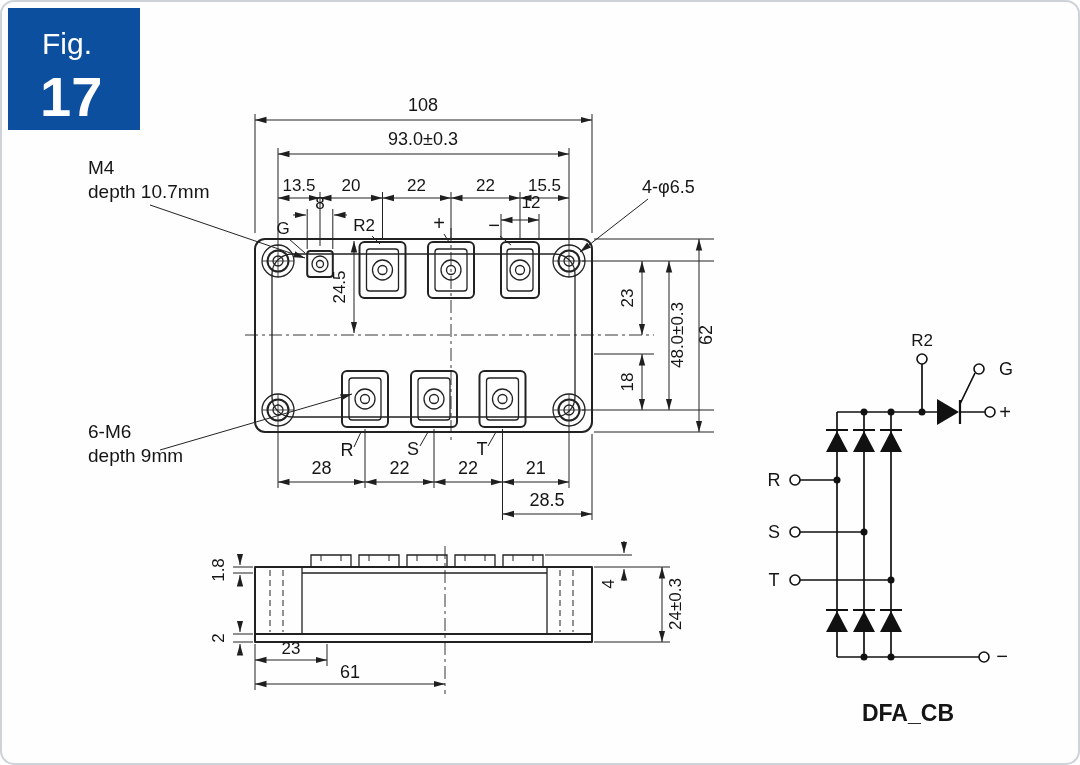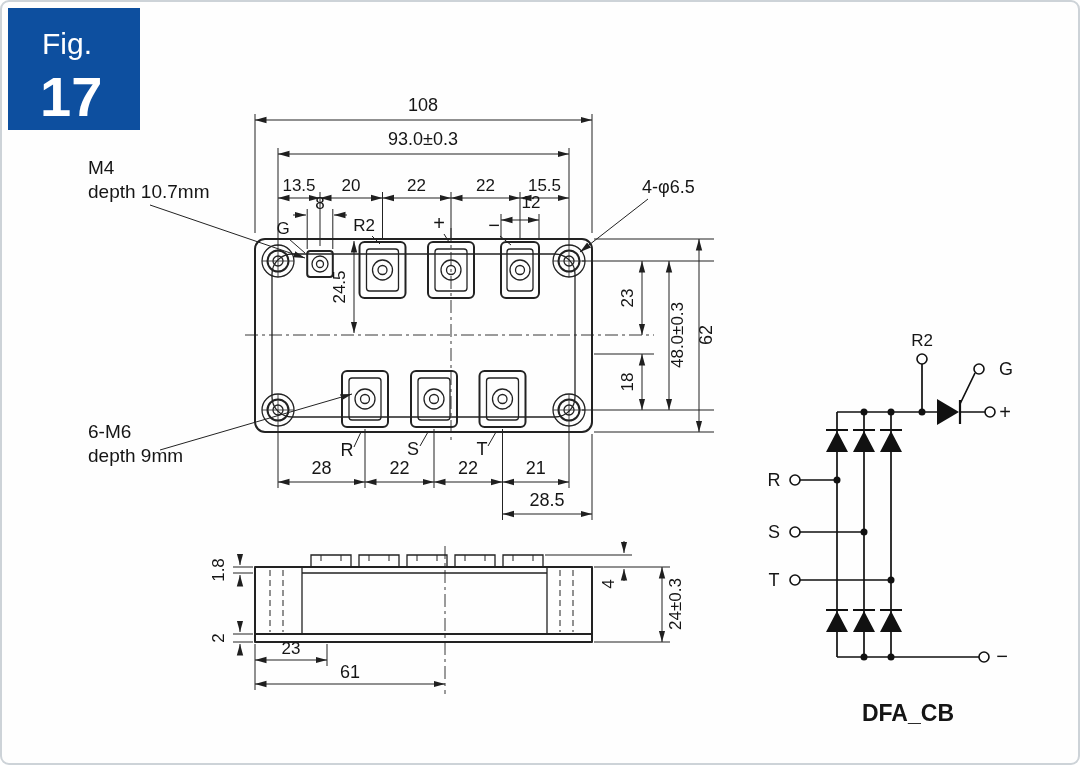--- a/index.html
+++ b/index.html
@@ -1,17 +1,17 @@
 <!DOCTYPE html>
 <html><head>
 <meta charset="utf-8">
 <style>
   html,body{margin:0;padding:0;background:#fff}
   body{width:1080px;height:765px;font-family:"Liberation Sans",sans-serif}
-  .frame{position:relative;width:1076px;height:761px;border:2px solid #cdd3d8;border-radius:9px;background:#fefefe;overflow:hidden}
+  .frame{position:relative;width:1076px;height:761px;border:2px solid #cdd3d8;border-radius:14px;background:#fefefe;overflow:hidden}
   svg{display:block}
   svg text{font-family:"Liberation Sans",sans-serif;fill:#151515}
   .ln{stroke:#222;stroke-width:2;fill:none;stroke-linejoin:round}
   .ln2{stroke:#222;stroke-width:1.3;fill:none}
   .dim{stroke:#222;stroke-width:1;fill:none}
   .thin{stroke:#222;stroke-width:.8;fill:none}
   .cl{stroke:#222;stroke-width:.9;fill:none;stroke-dasharray:13 4 3 4}
   .dash{stroke:#222;stroke-width:1;fill:none;stroke-dasharray:6 4}
   .sch{stroke:#111;stroke-width:1.7;fill:none}
   .sch2{stroke:#111;stroke-width:2.2;fill:none}

